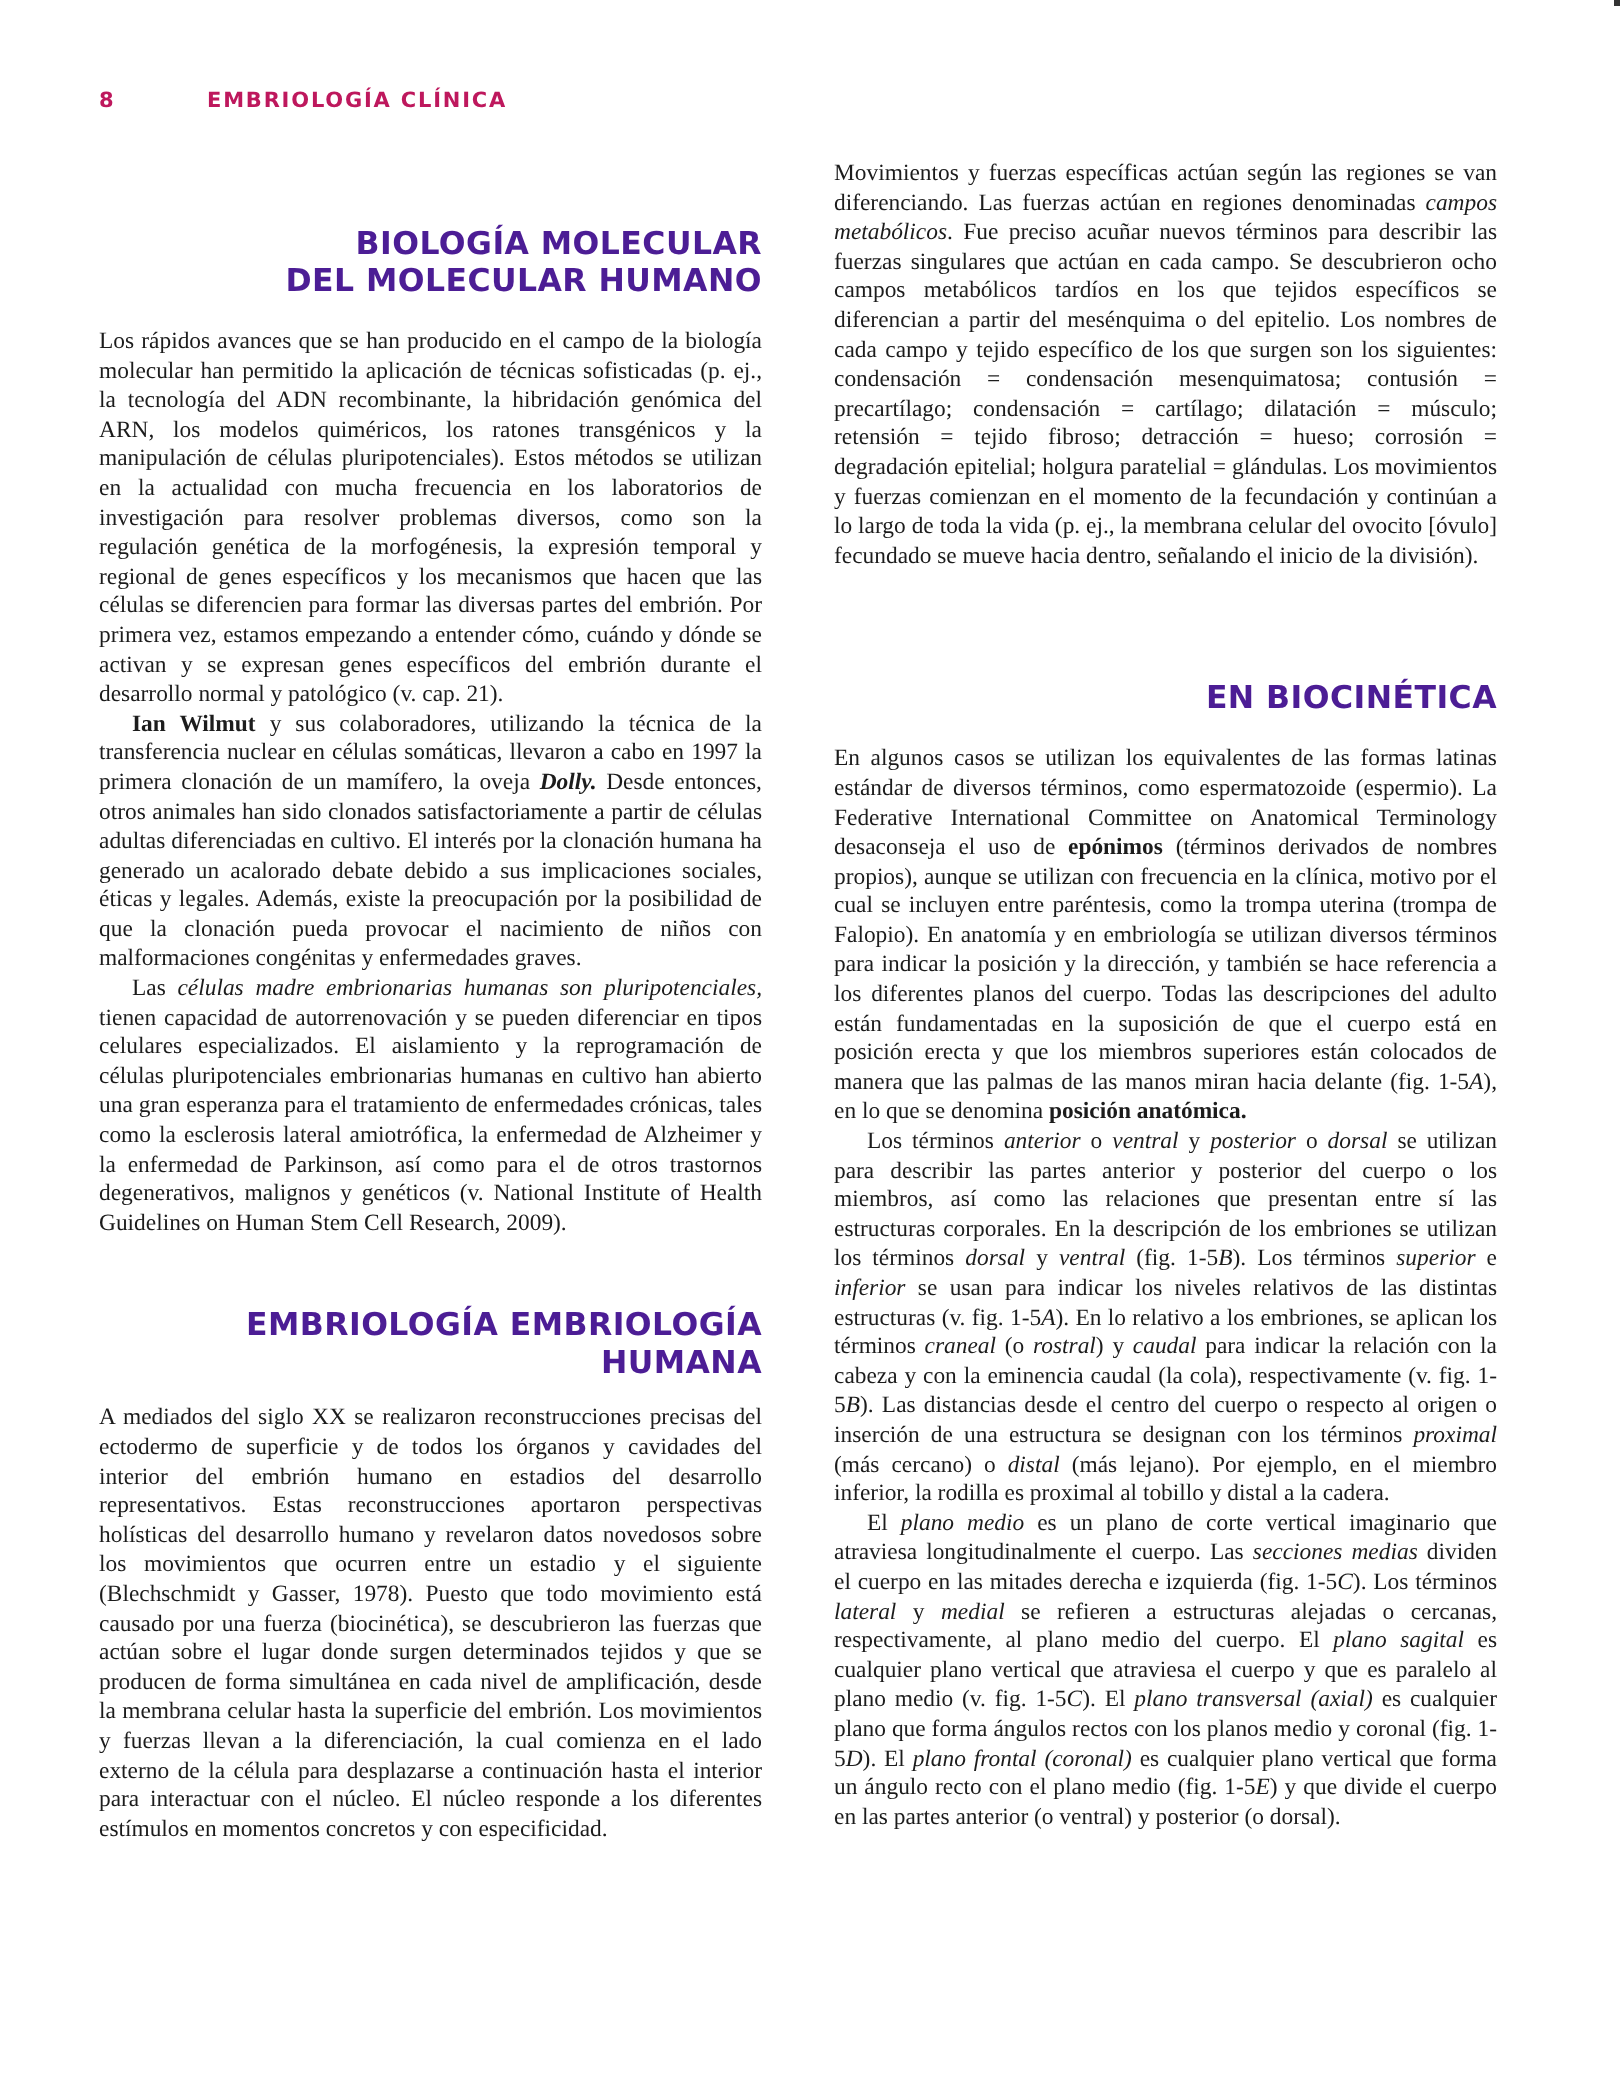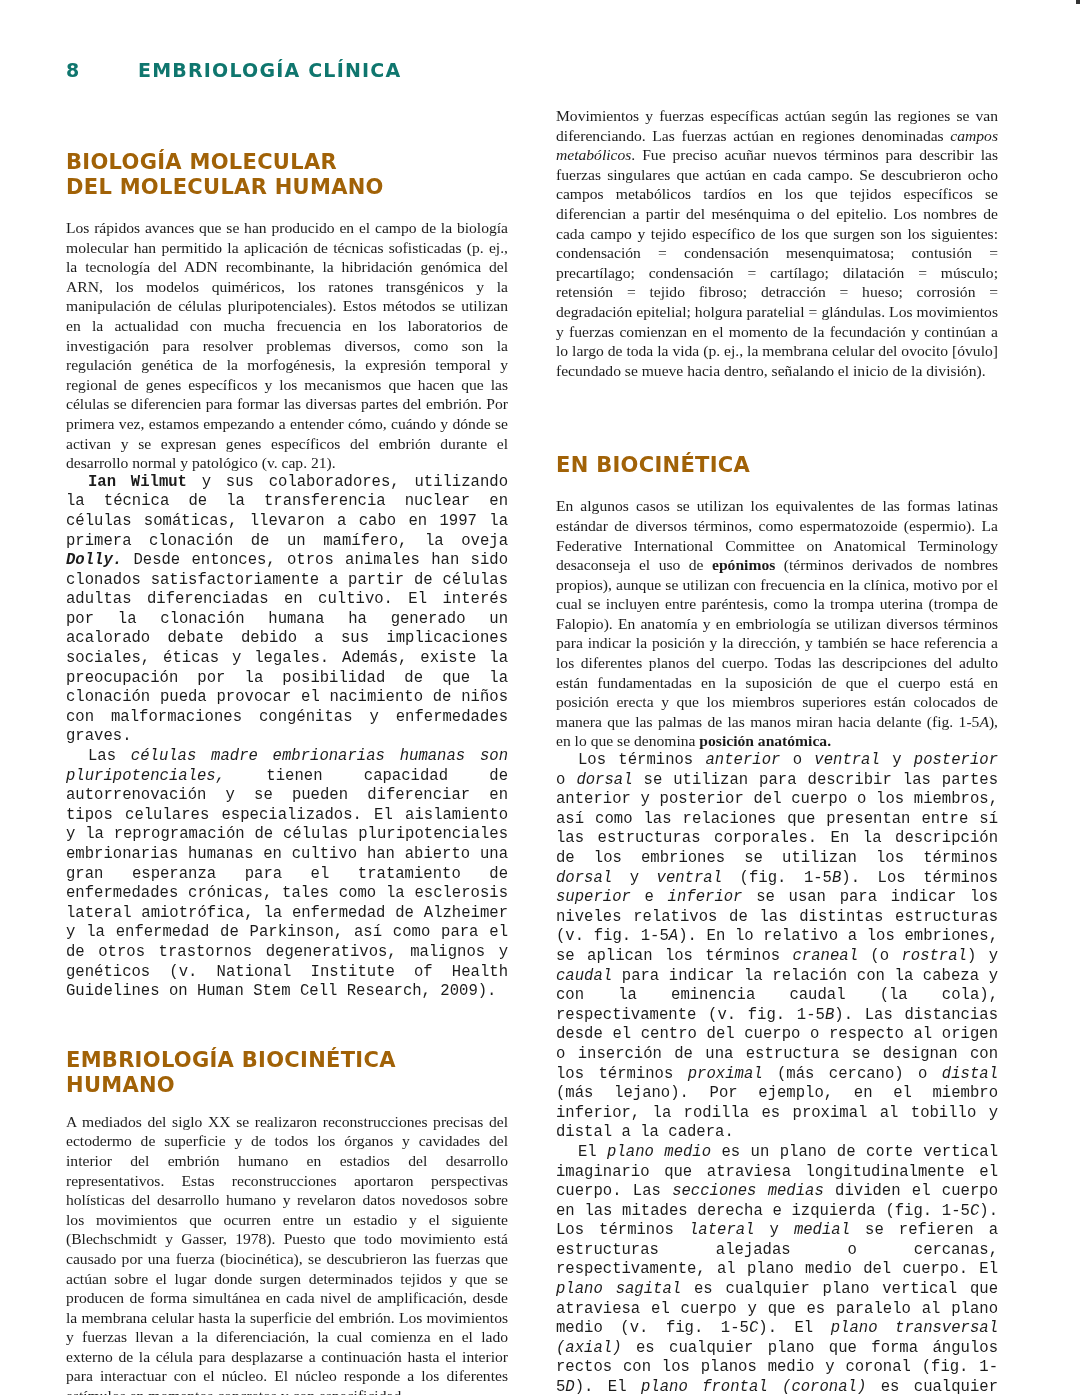--- a/index.html
+++ b/index.html
@@ -1,25 +1,25 @@
 <!DOCTYPE html>
 <html><head>
 <meta charset="utf-8">
 <style>
   html, body { margin: 0; padding: 0; background: #ffffff; }
   body { width: 1080px; height: 1395px; position: relative; overflow: hidden; color: #1c1c1c; }
   .page { position: absolute; left: 0; top: 0; width: 1080px; height: 1395px; }
-  .running-head { position: absolute; left: 66px; top: 59px; font-family: "DejaVu Sans", sans-serif; font-weight: bold; font-size: 19px; letter-spacing: 1.2px; color: #0f766e; }
+  .running-head { position: absolute; left: 66px; top: 59px; font-family: "DejaVu Sans", sans-serif; font-weight: bold; font-size: 14px; letter-spacing: 1.2px; color: #be185d; }
   .running-head .pnum { display: inline-block; width: 72px; }
   .col { position: absolute; top: 106px; width: 442px; font-family: "Liberation Serif", serif; font-size: 15.6px; line-height: 19.6px; text-align: justify; hyphens: manual; }
   .col.left { left: 66px; }
   .col.right { left: 556px; }
   p { margin: 0; }
-  p.indent { text-indent: 22px; font-family: Liberation Mono, monospace; }
-  h2 { font-family: "DejaVu Sans", sans-serif; font-weight: bold; color: #a16207; font-size: 21px; line-height: 25px; letter-spacing: 0.3px; margin: 0; text-align: left; }
+  p.indent { text-indent: 22px; }
+  h2 { font-family: "DejaVu Sans", sans-serif; font-weight: bold; color: #4c1d95; font-size: 21px; line-height: 25px; letter-spacing: 0.3px; margin: 0; text-align: right; }
   .gap-before-h { height: 44px; }
   .gap-after-h { height: 18px; }
   .gap-h3 { height: 42px; }
   .corner-mark { position: absolute; right: 0; top: 0; width: 4px; height: 4px; background: #333; }
 </style>
 </head>
 <body>
 
 <div class="page">
 
@@ -34,21 +34,21 @@
       <span>BIOLOGÍA MOLECULAR</span><br>
       <span>DEL MOLECULAR HUMANO</span>
     </h2>
     <div class="gap-after-h"></div>
 
     <p>Los rápidos avances que se han producido en el campo de la biología molecular han permitido la aplicación de técnicas sofis­ticadas (p. ej., la tecnología del ADN recombinante, la hibrida­ción genómica del ARN, los modelos quiméricos, los ratones transgénicos y la manipulación de células pluripotenciales). Estos métodos se utilizan en la actualidad con mucha frecuencia en los laboratorios de investigación para resolver problemas diversos, como son la regulación genética de la morfogénesis, la expresión temporal y regional de genes específicos y los mecanismos que hacen que las células se diferencien para formar las diversas partes del embrión. Por primera vez, estamos empezando a entender cómo, cuándo y dónde se activan y se expresan genes específicos del embrión durante el desarrollo normal y patológico (v. cap. 21).</p>
     <p class="indent"><b>Ian Wilmut</b><span> y sus colaboradores, utilizando la técnica de la transferencia nuclear en células somáticas, llevaron a cabo en 1997 la primera clonación de un mamífero, la oveja </span><b><i>Dolly.</i></b><span> Desde entonces, otros animales han sido clonados satisfactoriamente a partir de células adultas diferenciadas en cultivo. El interés por la clonación humana ha generado un acalorado debate debido a sus implicaciones sociales, éticas y legales. Además, existe la preocupación por la posibilidad de que la clonación pueda provocar el nacimiento de niños con malformaciones congénitas y enfermedades graves.</span></p>
     <p class="indent"><span>Las </span><i>células madre embrionarias humanas son pluripotenciales,</i><span> tienen capacidad de autorrenovación y se pueden diferenciar en tipos celulares especializados. El aislamiento y la reprogramación de células pluripotenciales embrionarias humanas en cultivo han abierto una gran esperanza para el tratamiento de enfermedades crónicas, tales como la esclerosis lateral amiotrófica, la enfer­medad de Alzheimer y la enfermedad de Parkinson, así como para el de otros trastornos degenerativos, malignos y genéticos (v. National Institute of Health Guidelines on Human Stem Cell Research, 2009).</span></p>
 
     <div class="gap-h3" style="height:46px"></div>
-    <h2>EMBRIOLOGÍA BIOCINÉTICA HUMANO</h2>
+    <h2>EMBRIOLOGÍA EMBRIOLOGÍA HUMANA</h2>
     <div class="gap-after-h" style="height:14px"></div>
     <p>A mediados del siglo XX se realizaron reconstrucciones pre­cisas del ectodermo de superficie y de todos los órganos y cavidades del interior del embrión humano en estadios del desarrollo representativos. Estas reconstrucciones aportaron perspectivas holísticas del desarrollo humano y revelaron datos novedosos sobre los movimientos que ocurren entre un estadio y el siguiente (Blechschmidt y Gasser, 1978). Puesto que todo movimiento está causado por una fuerza (biocinética), se des­cubrieron las fuerzas que actúan sobre el lugar donde surgen determinados tejidos y que se producen de forma simultánea en cada nivel de amplificación, desde la membrana celular hasta la superficie del embrión. Los movimientos y fuerzas llevan a la diferenciación, la cual comienza en el lado externo de la célula para desplazarse a continuación hasta el interior para interactuar con el núcleo. El núcleo responde a los dife­rentes estímulos en momentos concretos y con especificidad.</p>
   </div>
 
   <div class="col right">
     <p><span>Movimientos y fuerzas específicas actúan según las regiones se van diferenciando. Las fuerzas actúan en regiones denominadas </span><i>campos metabólicos</i><span>. Fue preciso acuñar nuevos términos para describir las fuerzas singulares que actúan en cada campo. Se descubrieron ocho campos metabólicos tardíos en los que tejidos específicos se diferencian a partir del mesénquima o del epitelio. Los nombres de cada campo y tejido específico de los que surgen son los siguientes: condensación = condensa­ción mesenquimatosa; contusión = precartílago; condensación = cartílago; dilatación = músculo; retensión = tejido fibroso; detracción = hueso; corrosión = degradación epitelial; holgura paratelial = glándulas. Los movimientos y fuerzas comienzan en el momento de la fecundación y continúan a lo largo de toda la vida (p. ej., la membrana celular del ovocito [óvulo] fecundado se mueve hacia dentro, señalando el inicio de la división).</span></p>
 
     <div class="gap-before-h" style="height:48px"></div>
     <h2>
       <br>

